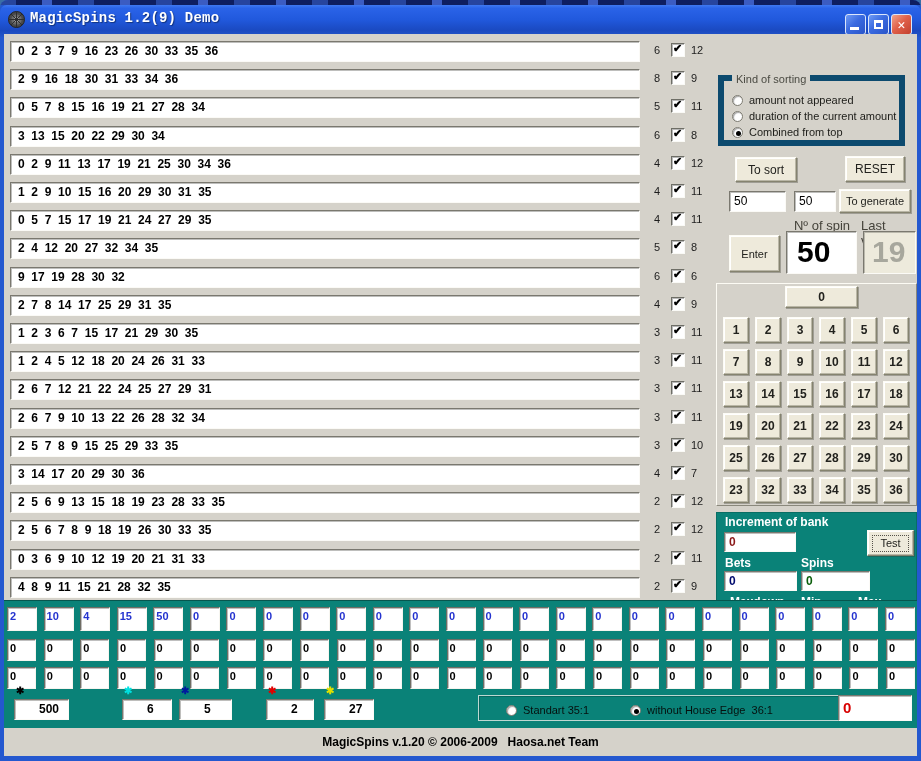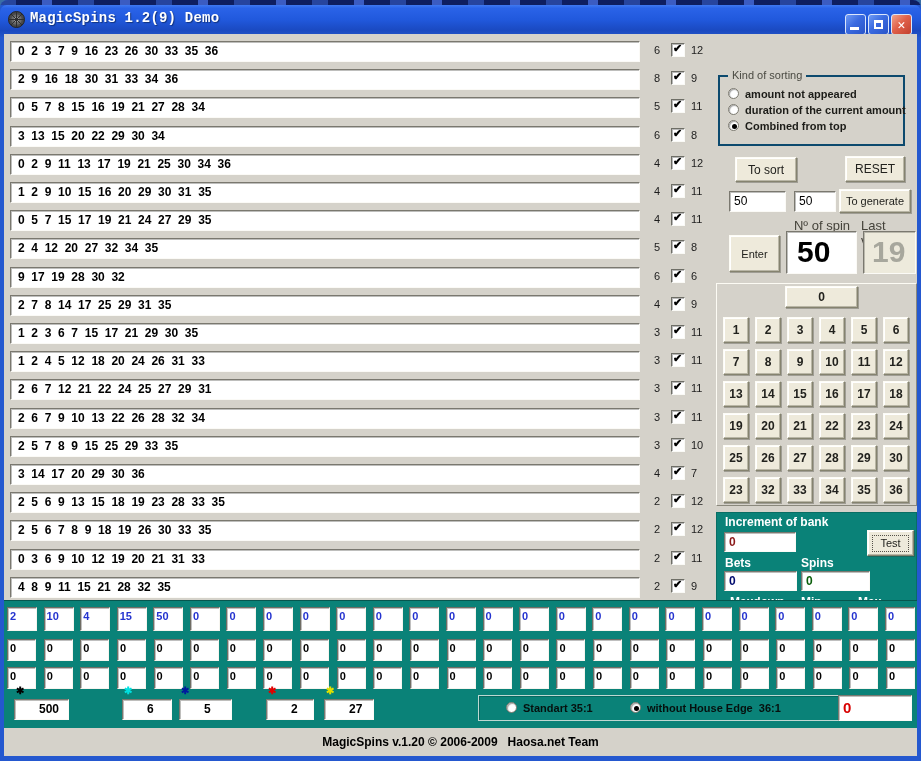--- a/index.html
+++ b/index.html
@@ -45,23 +45,23 @@
   .cnt{position:absolute;top:3px;font-size:11px;color:#1d1d1d;}
   .cnt.ca{left:645px;width:16px;text-align:center;}
   .cnt.cb{left:687px;width:22px;text-align:left;}
   .cbx{
     position:absolute;left:667px;top:2px;width:14px;height:14px;background:#fff;
     border:1px solid;border-color:#6e6e66 #fafaf6 #fafaf6 #6e6e66;
     box-shadow:inset 1px 1px 0 rgba(0,0,0,.28);cursor:pointer;
   }
   .cbx .chk{position:absolute;left:1px;top:-2px;font-style:normal;font-size:11px;font-weight:bold;color:#000;}
   
-  .groupbox{position:absolute;left:714px;top:41px;width:187px;height:71px;border:2px solid #0c4a6e;}
+  .groupbox{position:absolute;left:714px;top:41px;width:187px;height:71px;border:6px solid #0c4a6e;}
   .gb-legend{position:absolute;left:8px;top:-8px;background:#d5d2ca;padding:0 4px;font-size:11px;color:#4a4a42;}
-  .ropt{position:absolute;left:8px;height:14px;display:flex;align-items:flex-start;cursor:pointer;font-weight:bold;}
+  .ropt{position:absolute;left:8px;height:14px;display:flex;align-items:flex-end;cursor:pointer;}
   .radio{
     width:11px;height:11px;border-radius:50%;background:#fff;flex:0 0 11px;
     border:1px solid #7c7a70;box-shadow:inset 1px 1px 1px rgba(0,0,0,.35);position:relative;
   }
   .radio.sel::after{content:"";position:absolute;left:3px;top:3px;width:5px;height:5px;border-radius:50%;background:#000;}
   .rlabel{margin-left:6px;font-size:11px;color:#1c1c18;white-space:pre;}
   
   .btn{
     position:absolute;background:#eeeadb;color:#22221e;
     border:1px solid;border-color:#fdfcf5 #84works 0;border-color:#fdfcf5 #85836f #85836f #fdfcf5;

